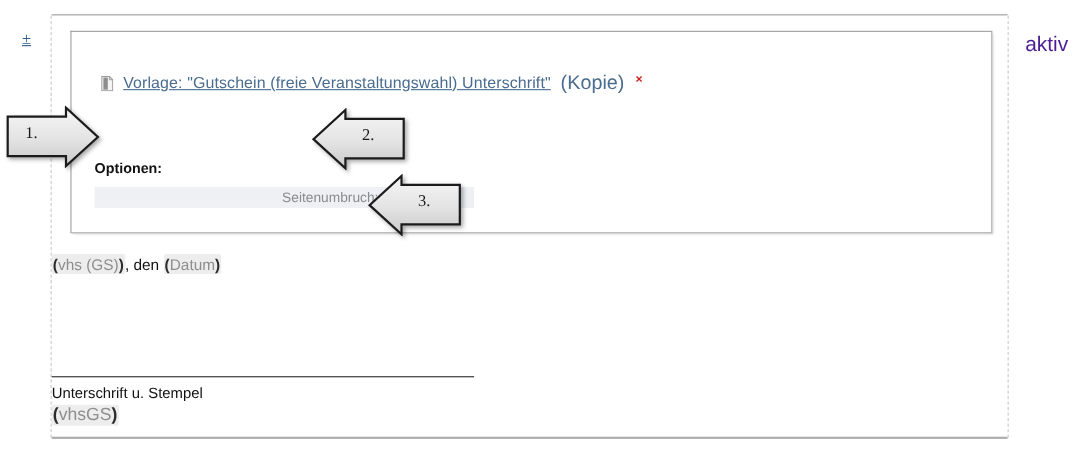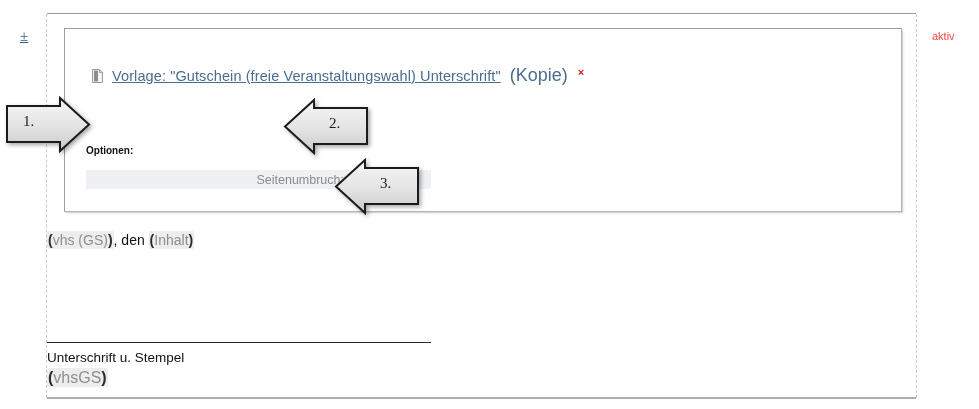--- a/index.html
+++ b/index.html
@@ -122,21 +122,21 @@
     font-size: 13.5px;
     color: #3a6ea5;
     text-decoration: underline;
     cursor: pointer;
   }
 
   
   .options-title {
     position: absolute;
     left: 21px; top: 116px;
-    font-size: 10px;
+    font-size: 13px;
     font-weight: bold;
     color: #111111;
   }
   .opt-row {
     position: absolute;
     left: 21px; top: 141px;
     width: 345px;
     height: 19px;
     background: #eef0f4;
     display: flex;
@@ -154,22 +154,22 @@
     font-size: 12.5px;
     color: #3a6ea5;
     margin-left: 12px;
     cursor: pointer;
   }
 
   
   .status {
     position: absolute;
     left: 932px; top: 30px;
-    font-size: 11px;
-    color: #ef4444;
+    font-size: 19px;
+    color: #4c1d95;
   }
 
   
   .line-vhs {
     position: absolute;
     left: 47px; top: 232px;
     font-size: 14px;
     color: #111111;
     white-space: nowrap;
   }
@@ -256,21 +256,21 @@
     <div class="options-title">Optionen:</div>
 
     <div class="opt-row">
       <span class="opt-label">Seitenumbruch:</span>
       <span class="opt-value">nein</span>
     </div>
 
   </div>
 
   <div class="line-vhs">
-    <span class="tok"><b>(</b><span>vhs (GS)</span><b>)</b></span><span>, </span><span>den </span><span class="tok"><b>(</b><span>Inhalt</span><b>)</b></span>
+    <span class="tok"><b>(</b><span>vhs (GS)</span><b>)</b></span><span>, </span><span>den </span><span class="tok"><b>(</b><span>Datum</span><b>)</b></span>
   </div>
 
   <div class="sig-rule"></div>
   <div class="sig-caption">Unterschrift u. Stempel</div>
   <div class="sig-token">
     <span class="tok"><b>(</b><span>vhsGS</span><b>)</b></span>
   </div>
 
   <div class="callout" id="callout-1">
     <svg width="86" height="57" viewBox="0 0 86 57">

